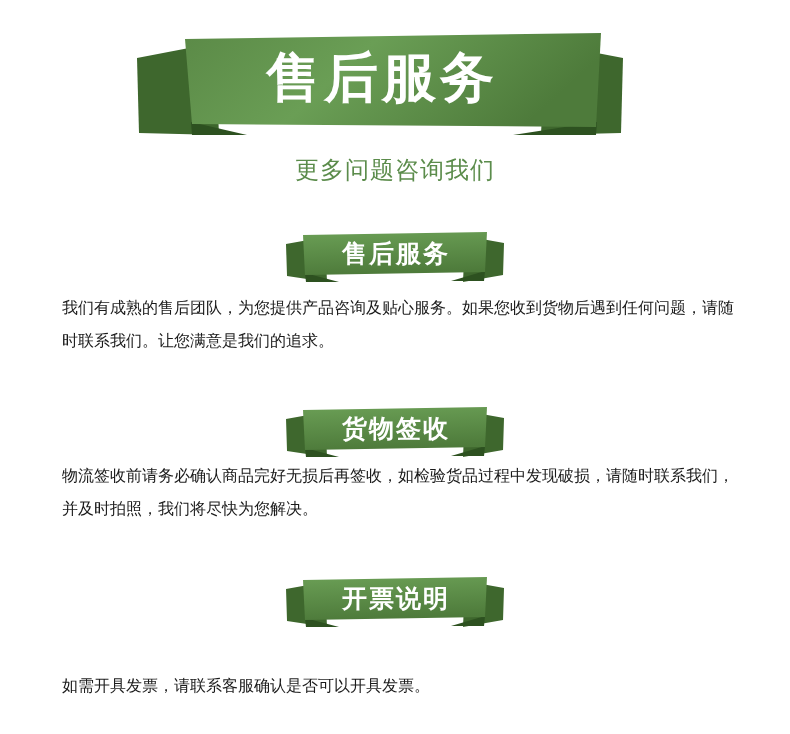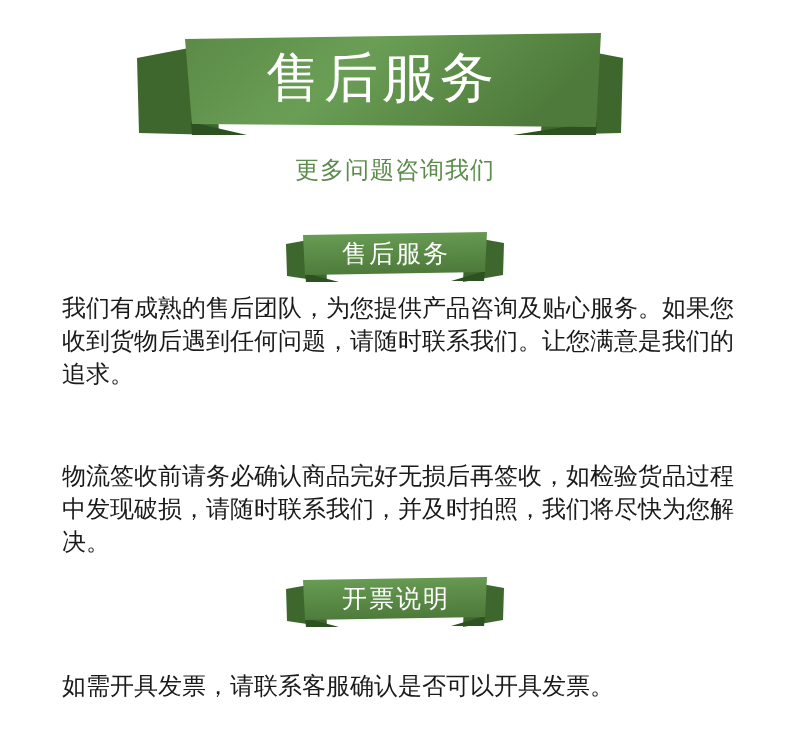--- a/index.html
+++ b/index.html
@@ -23,21 +23,21 @@
     overflow:hidden;
     margin:0 auto;
   }
   .abs{position:absolute;}
   .ribbon-wrap{position:absolute;}
   .ribbon-svg{display:block;width:100%;height:100%;}
   .ribbon-label{
     position:absolute;inset:0;
     display:flex;align-items:center;justify-content:center;
     color:var(--ribbon-title-text);
-    font-weight:normal;
+    font-weight:bold;
     pointer-events:none;
   }
   .banner-wrap{left:135px;top:27px;width:490px;height:113px;}
   .banner-label{
     font-size:54px;
     letter-spacing:4px;
     padding-bottom:10px;
     text-indent:4px;
   }
   .small-ribbon{width:220px;height:58px;left:285px;}
@@ -50,21 +50,21 @@
   .subtitle{
     left:0;top:150px;width:790px;height:40px;
     display:flex;align-items:center;justify-content:center;
     color:var(--subtitle-text);
     font-size:24px;
     letter-spacing:1px;
   }
   .para{
     left:62px;width:672px;
     color:var(--body-text);
-    font-size:24px;
+    font-size:16px;
     line-height:33px;
     line-break:anywhere;
     overflow-wrap:anywhere;
     text-align:left;
   }
   .hidden-defs{position:absolute;width:0;height:0;overflow:hidden;}
 </style>
 </head>
 <body>
 
@@ -108,20 +108,26 @@
   <div class="abs subtitle">更多问题咨询我们</div>
 
   <div class="ribbon-wrap small-ribbon" style="top:229px;">
     <svg class="ribbon-svg">
       <use href="#ribbon-small"></use>
     </svg>
     <div class="ribbon-label small-label">售后服务</div>
   </div>
   <p class="abs para" style="top:291px;">我们有成熟的售后团队，为您提供产品咨询及贴心服务。如果您收到货物后遇到任何问题，请随时联系我们。让您满意是我们的追求。</p>
 
+  <div class="ribbon-wrap small-ribbon" style="top:404px;">
+    <svg class="ribbon-svg">
+      <use href="#ribbon-small"></use>
+    </svg>
+    <div class="ribbon-label small-label">货物签收</div>
+  </div>
   <p class="abs para" style="top:459px;">物流签收前请务必确认商品完好无损后再签收，如检验货品过程中发现破损，请随时联系我们，并及时拍照，我们将尽快为您解决。</p>
 
   <div class="ribbon-wrap small-ribbon" style="top:574px;">
     <svg class="ribbon-svg">
       <use href="#ribbon-small"></use>
     </svg>
     <div class="ribbon-label small-label">开票说明</div>
   </div>
   <p class="abs para" style="top:669px;">如需开具发票，请联系客服确认是否可以开具发票。</p>
 

